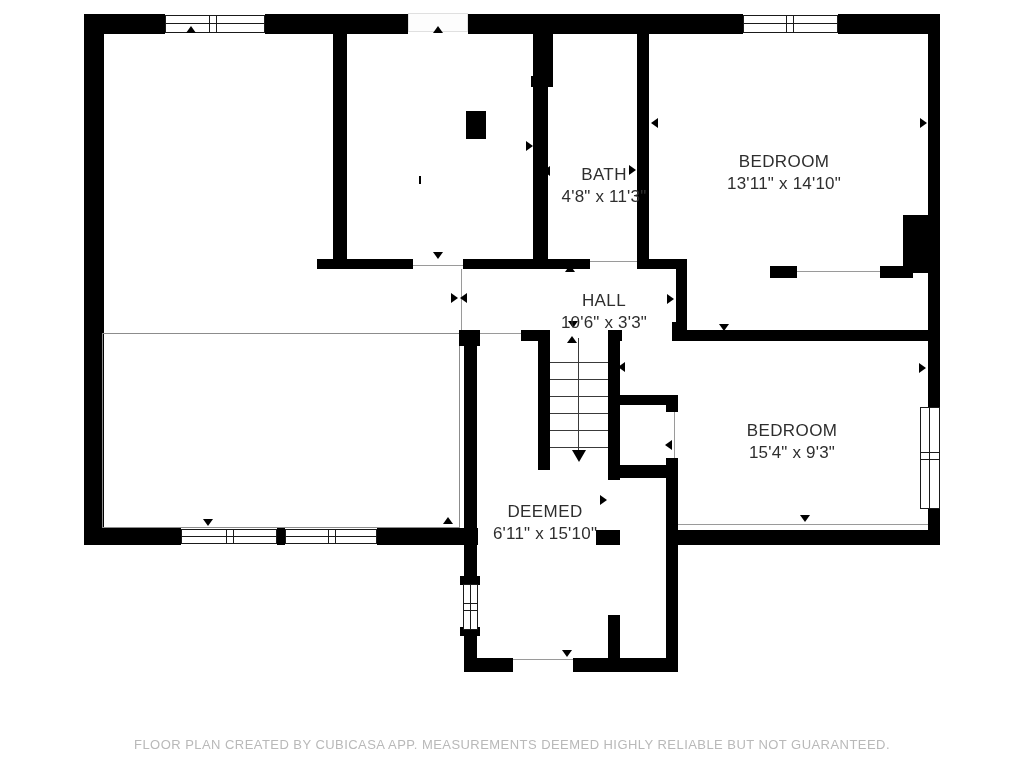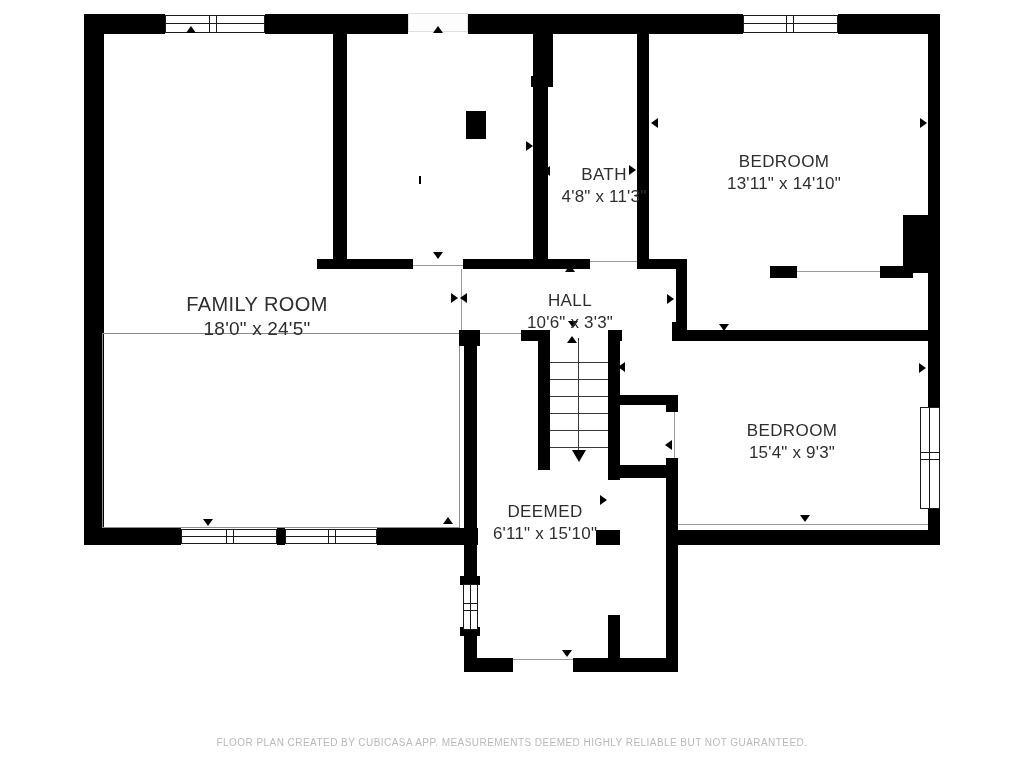--- a/index.html
+++ b/index.html
@@ -16,21 +16,21 @@
   .room-label .dims{font-size:17px;line-height:22px;letter-spacing:0.2px;}
   .room-label.big .name{font-size:20px;line-height:25px;}
   .room-label.big .dims{font-size:19px;line-height:24px;}
   .tri{position:absolute;width:0;height:0;}
   .tri.up{border-left:5px solid transparent;border-right:5px solid transparent;border-bottom:7px solid #000;}
   .tri.down{border-left:5px solid transparent;border-right:5px solid transparent;border-top:7px solid #000;}
   .tri.left{border-top:5px solid transparent;border-bottom:5px solid transparent;border-right:7px solid #000;}
   .tri.right{border-top:5px solid transparent;border-bottom:5px solid transparent;border-left:7px solid #000;}
   .tread{position:absolute;background:#3a3a3a;height:1px;}
   #footer{position:absolute;left:512px;top:737px;transform:translateX(-50%);
-          font-size:10px;letter-spacing:0.45px;color:#b9b9b9;white-space:nowrap;}
+          font-size:13px;letter-spacing:0.45px;color:#b9b9b9;white-space:nowrap;}
 </style>
 </head>
 <body>
 
 <div id="plan">
 
   <div class="wall" style="left:84px;top:14px;width:81px;height:20px;"></div>
   <div class="wall" style="left:265px;top:14px;width:143px;height:20px;"></div>
   <div class="wall" style="left:468px;top:14px;width:275px;height:20px;"></div>
   <div class="wall" style="left:838px;top:14px;width:102px;height:20px;"></div>
@@ -165,25 +165,21 @@
   <div class="tri down" style="left:562px;top:650px;"></div>
 
   <div class="room-label" style="left:604px;top:164px;">
     <div class="name">BATH</div>
     <div class="dims">4'8" x 11'3"</div>
   </div>
   <div class="room-label" style="left:784px;top:151px;">
     <div class="name">BEDROOM</div>
     <div class="dims">13'11" x 14'10"</div>
   </div>
-  <div class="room-label big" style="left:257px;top:292px;">
-    <div class="name">FAMILY ROOM</div>
-    <div class="dims">18'0" x 24'5"</div>
-  </div>
-  <div class="room-label" style="left:570px;top:290px;">
+  <div class="room-label" style="left:604px;top:290px;">
     <div class="name">HALL</div>
     <div class="dims">10'6" x 3'3"</div>
   </div>
   <div class="room-label" style="left:792px;top:420px;">
     <div class="name">BEDROOM</div>
     <div class="dims">15'4" x 9'3"</div>
   </div>
   <div class="room-label" style="left:545px;top:501px;">
     <div class="name">DEEMED</div>
     <div class="dims">6'11" x 15'10"</div>

